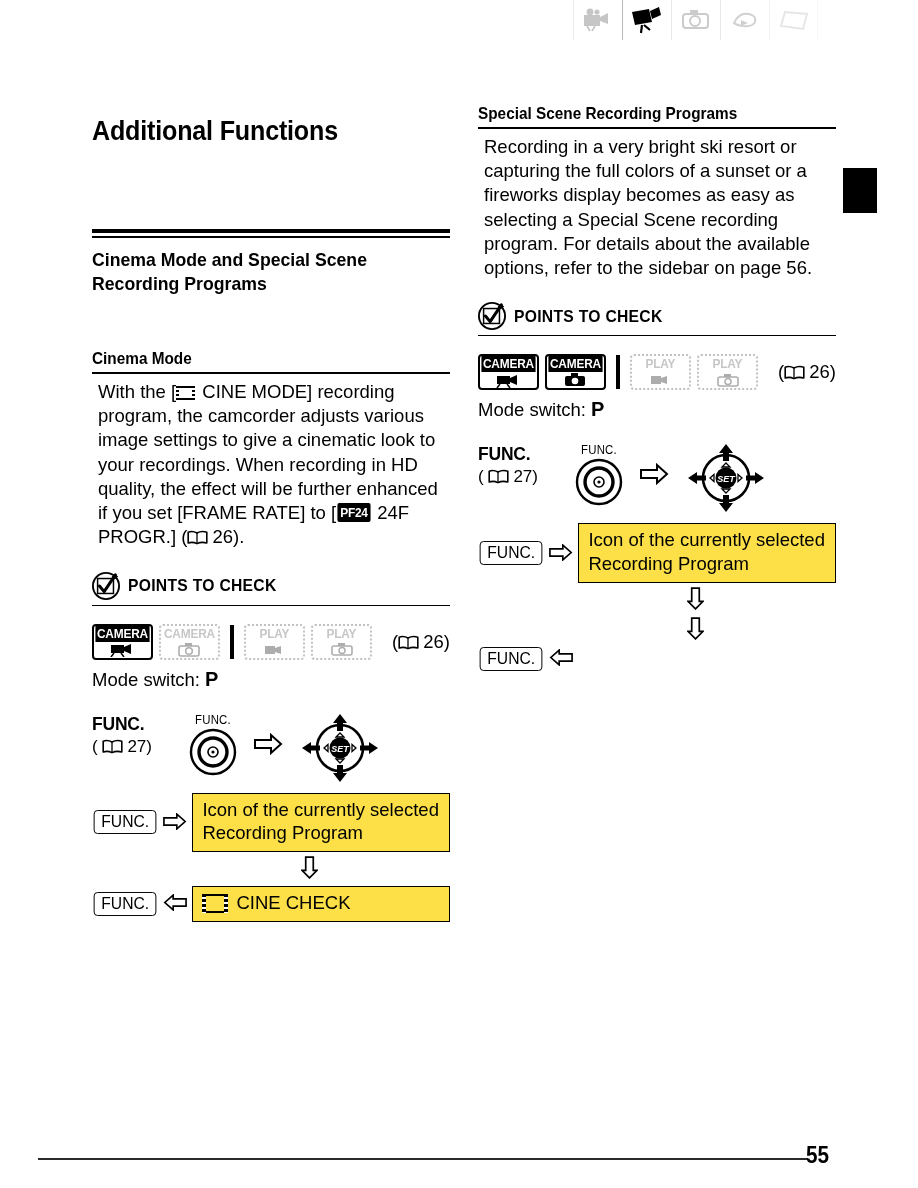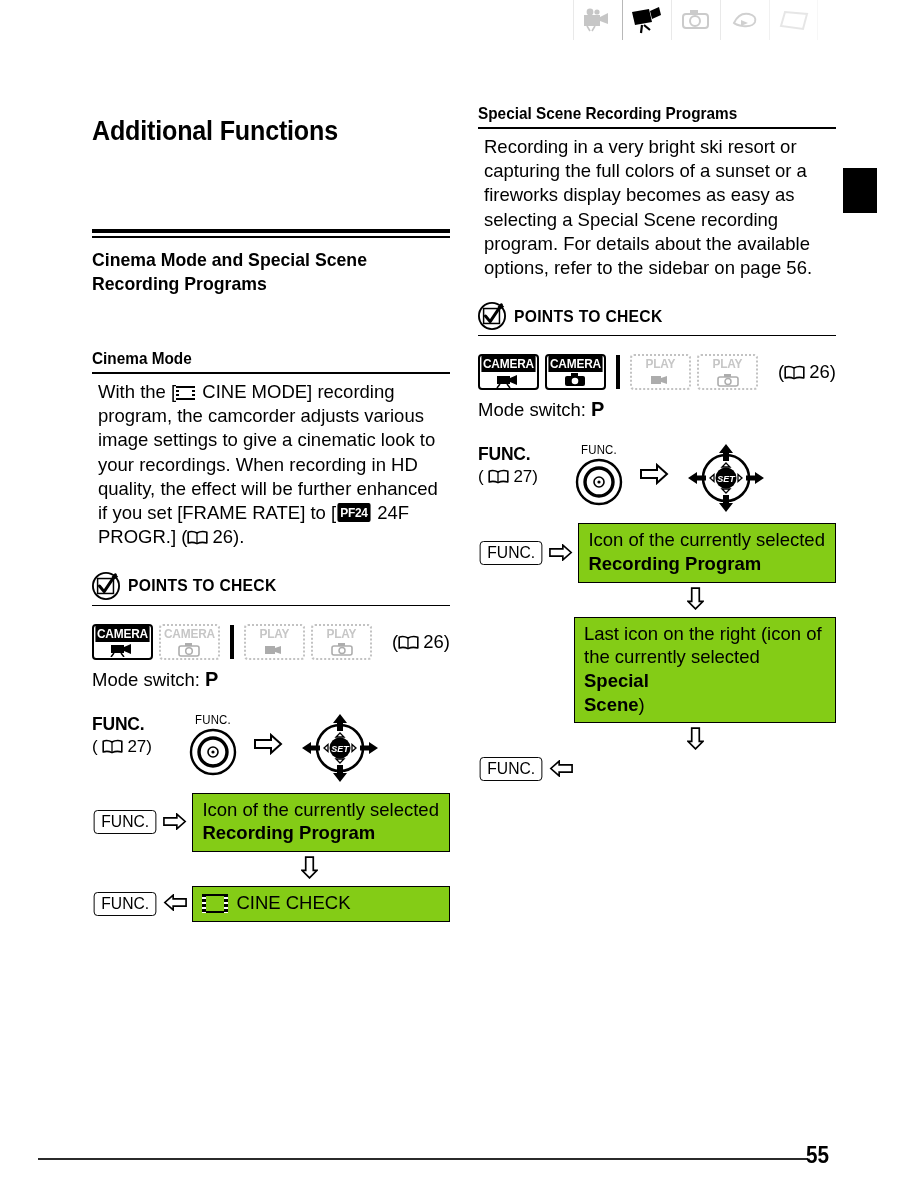--- a/index.html
+++ b/index.html
@@ -242,28 +242,28 @@
     white-space: nowrap;
     transform: scaleX(0.95);
   }
   .tag-spacer { width: 62px; flex: 0 0 62px; }
   .flow-arrow-h {
     width: 34px; text-align: center;
     font-size: 21px; line-height: 1;
   }
   .flow-box {
     border: 1.5px solid #000;
-    background: #84cc16;
+    background: #fde047;
     box-sizing: border-box;
     padding: 4px 9px 6px 9px;
     font-size: 18.5px;
     line-height: 1.28;
     flex: 1;
   }
-  .flow-box b { font-weight: bold; }
+  .flow-box b { font-weight: normal; }
   .flow-arrow-v {
     text-align: center;
     font-size: 19px;
     line-height: 1;
     margin: 4px 0 4px 0;
   }
 
   
   .footer-rule {
     position: absolute;
@@ -643,29 +643,20 @@
     </div>
 
     <div class="flow-arrow-v">
       <span style="display:inline-block;margin-left:76px;">
         <svg width="17" height="23" viewBox="0 0 18 24">
             <path d="M5 1 h8 v14 h4 l-8 8 l-8 -8 h4 z" fill="none" stroke="#000" stroke-width="1.8"></path>
           </svg>
       </span>
     </div>
 
-    <div class="flow-step">
-      <span class="tag-spacer"></span>
-      <span class="flow-arrow-h"></span>
-      <span class="flow-box">
-        <span>Last icon on the right (icon of</span><br>
-        <span>the currently selected </span><b>Special</b><br>
-        <b>Scene</b><span>)</span>
-      </span>
-    </div>
 
     <div class="flow-arrow-v">
       <span style="display:inline-block;margin-left:76px;">
         <svg width="17" height="23" viewBox="0 0 18 24">
             <path d="M5 1 h8 v14 h4 l-8 8 l-8 -8 h4 z" fill="none" stroke="#000" stroke-width="1.8"></path>
           </svg>
       </span>
     </div>
 
     <div class="flow-step">

